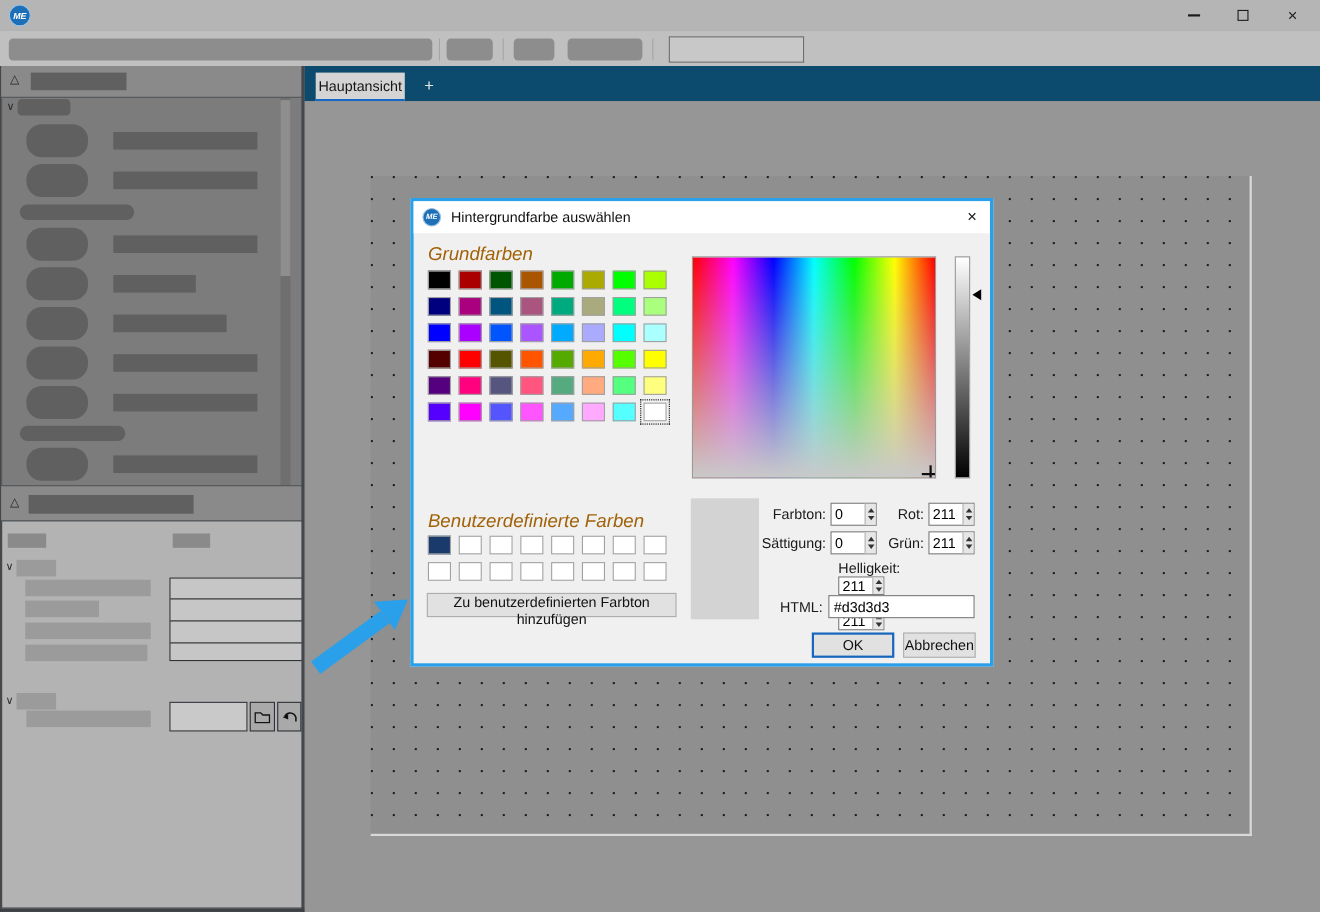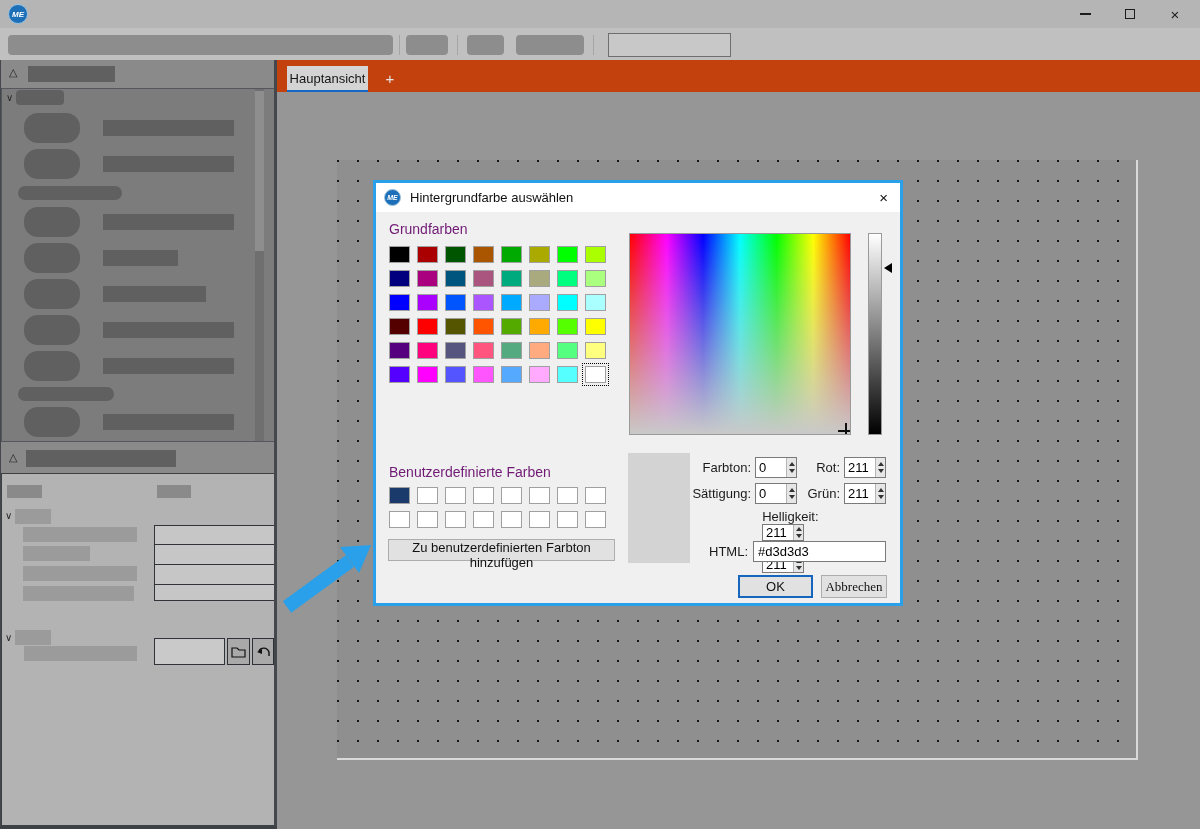--- a/index.html
+++ b/index.html
@@ -38,21 +38,21 @@
   .p2bar { background:#9b9b9b; }
   .p2box { background:#c6c6c6; border:1px solid #303438; }
   #prop-row-highlight { left:12px; top:123px; width:263px; height:32px; background:#ffffff;
     border:4px solid #299fe9; display:flex; align-items:center; }
   #prop-row-highlight .lbl { font-size:14px; color:#111; padding-left:12px; flex:1; }
   #prop-row-highlight .val { width:120px; height:24px; background:#dadada; color:#8f8f8f;
     font-size:13px; display:flex; align-items:center; padding-left:5px; }
   .sm-btn { background:#a9a9a9; border:1px solid #2e3236; display:flex; align-items:center; justify-content:center; }
 
   
-  #tabstrip { left:277px; top:60px; width:923px; height:32px; background:#c2410c; }
+  #tabstrip { left:277px; top:60px; width:923px; height:32px; background:#0c4a6e; }
   #tab-active { left:10px; top:6px; width:81px; height:26px; background:#d4d4d4;
     border-bottom:2px solid #1568c5; color:#151515; font-size:13px;
     display:flex; align-items:center; justify-content:center; }
   #tab-add { left:100px; top:6px; width:26px; height:24px; color:#e6e6e6; font-size:15px;
     display:flex; align-items:center; justify-content:center; }
   #canvas { left:277px; top:92px; width:923px; height:737px; background:#969696; }
   #form-area { left:337px; top:160px; width:801px; height:600px; background:#8f8f8f;
     border-right:2px solid #d9d9d9; border-bottom:2px solid #d9d9d9;
     background-image:radial-gradient(circle, #161616 1.1px, rgba(0,0,0,0) 1.4px);
     background-size:20px 20px; background-position:-9px -9px; }
@@ -60,21 +60,21 @@
   
   #dialog { left:373px; top:180px; width:530px; height:426px; background:#f0f0f0;
     border:3px solid #29a0e9; z-index:5; }
   #dlg-titlebar { left:0; top:0; width:524px; height:29px; background:#ffffff;
     display:flex; align-items:center; }
   #dlg-logo { width:17px; height:17px; border-radius:50%; background:#1d70b8; color:#fff;
     font-size:7px; font-weight:bold; font-style:italic; display:flex; align-items:center;
     justify-content:center; margin-left:8px; border:1px solid #9cc2df; }
   #dlg-title { font-size:13px; color:#111; margin-left:9px; }
   #dlg-close { margin-left:auto; margin-right:12px; font-size:15px; color:#111; }
-  .dlg-label { font-size:14px; color:#701a75; }
+  .dlg-label { font-size:17px; color:#a16207;font-style:italic; }
   .swgrid { display:grid; grid-template-columns:repeat(8, 21px); gap:7px; }
   .swatch { width:21px; height:17px; border:1px solid #a0a0a0; }
   .swatch.selected { outline:1px dotted #000; outline-offset:2px; }
   .dlg-btn { background:#e1e1e1; border:1px solid #adadad; font-size:13px; color:#111;
     font-family:"Liberation Sans", sans-serif; }
   #gradient { left:253px; top:50px; width:222px; height:202px; border:1px solid #9a9a9a; overflow:hidden;
     background-image:
       linear-gradient(to bottom, rgba(201,201,201,0) 0%, rgba(201,201,201,1) 100%),
       linear-gradient(to right, #ff0000 0%, #ff00ff 16.6%, #0000ff 33.3%, #00ffff 50%, #00ff00 66.6%, #ffff00 83.3%, #ff0000 100%); }
   .crossbar { position:absolute; background:#101010; }
@@ -350,19 +350,19 @@
         </span>
     </span>
   </div>
 
   <div class="abs fieldrow" style="left:300px; top:358px; width:210px;">
     <span class="flabel" style="width:72px;">HTML:</span>
     <input class="abs" id="html-input" style="left: 77px; top: 0px;" value="#d3d3d3">
   </div>
 
   <button class="abs dlg-btn" id="ok-btn" style="left:362px; top:392px; width:75px; height:23px;">OK</button>
-  <button class="abs dlg-btn" style="left:445px; top:392px; width:66px; height:23px;font-family:Liberation Serif, serif;">Abbrechen</button>
+  <button class="abs dlg-btn" style="left:445px; top:392px; width:66px; height:23px;">Abbrechen</button>
 </div>
 
 <svg class="abs" id="blue-arrow" style="left:0; top:0;" width="1200" height="829" pointer-events="none">
   <line x1="287" y1="607" x2="350" y2="561" stroke="#29a0e9" stroke-width="14"></line>
   <polygon points="371,545 359,573 340,547" fill="#29a0e9"></polygon>
 </svg>
 
 </body></html>

